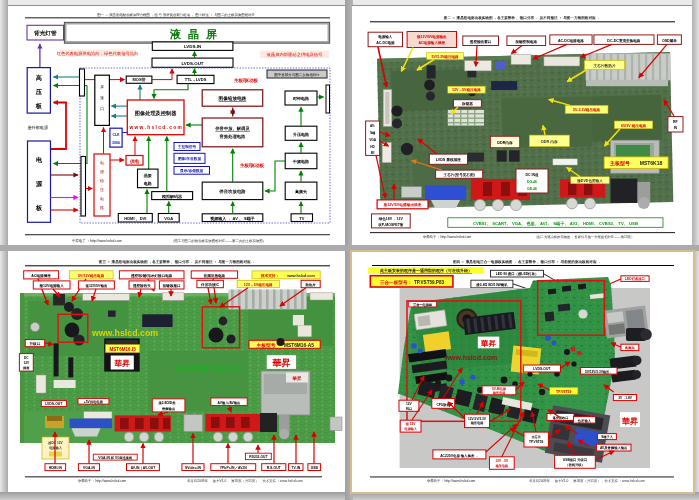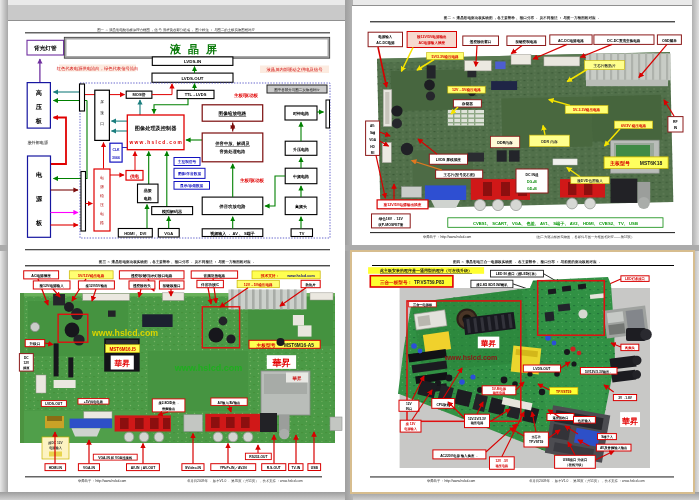--- a/index.html
+++ b/index.html
@@ -17,21 +17,21 @@
 <div style="position:absolute;left:0;top:0;width:8px;height:500px;background:linear-gradient(to right,#e8e8e8,#a8a8a8);"></div>
 
 <div style="position:absolute;left:692px;top:0;width:7px;height:500px;background:linear-gradient(to right,#b0b0b0,#e0e0e0);"></div>
 
 <div style="position:absolute;left:0;top:492px;width:699px;height:8px;background:linear-gradient(to bottom,#9d9d9d,#cfcfcf);"></div>
 
 <div style="position:absolute;left:345px;top:0;width:8px;height:500px;background:linear-gradient(to right,#9f9f9f,#b5b5b5);"></div>
 
 <div style="position:absolute;left:0;top:245px;width:699px;height:6px;background:#ababab;"></div>
 
-<div class="page" style="left:8px;top:20px;width:337px;height:240px;border-top:1px solid #909090;box-sizing:border-box;">
+<div class="page" style="left:8px;top:5px;width:337px;height:240px;border-top:1px solid #909090;box-sizing:border-box;">
 <svg width="337" height="240" viewBox="0 0 337 240" id="p1svg" font-family="Liberation Sans,sans-serif">
 <defs>
 <marker id="mR" markerUnits="userSpaceOnUse" markerWidth="7" markerHeight="7" refX="4.6" refY="2.6" orient="auto">
           <path d="M0,0L5.2,2.6L0,5.2z" fill="#e00000"></path>
         </marker>
 <marker id="mG" markerUnits="userSpaceOnUse" markerWidth="7" markerHeight="7" refX="4.6" refY="2.6" orient="auto">
           <path d="M0,0L5.2,2.6L0,5.2z" fill="#008000"></path>
         </marker>
 <marker id="mT" markerUnits="userSpaceOnUse" markerWidth="7" markerHeight="7" refX="4.6" refY="2.6" orient="auto">
           <path d="M0,0L5.2,2.6L0,5.2z" fill="#1b7e7e"></path>

